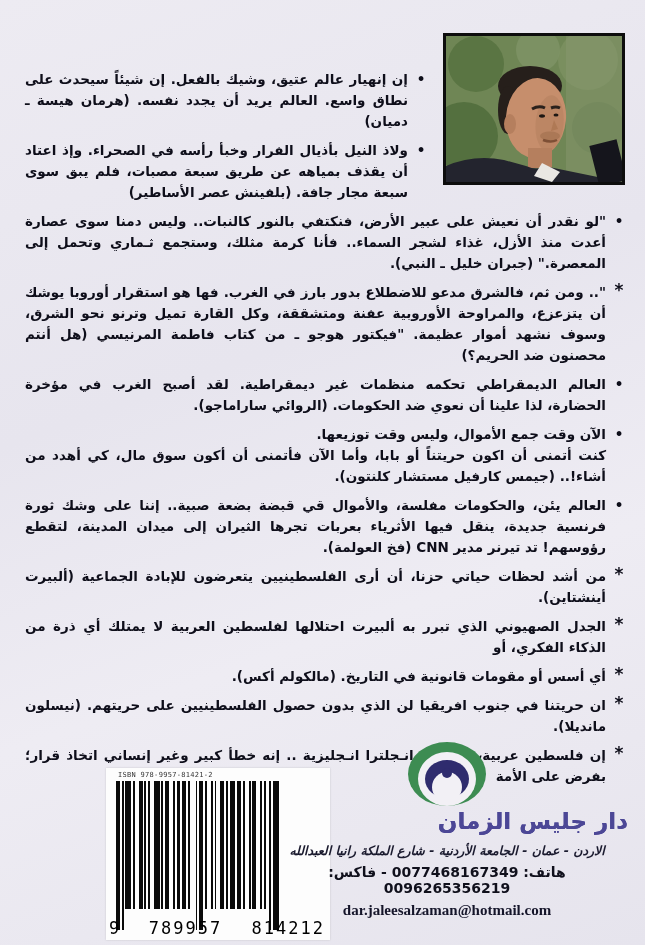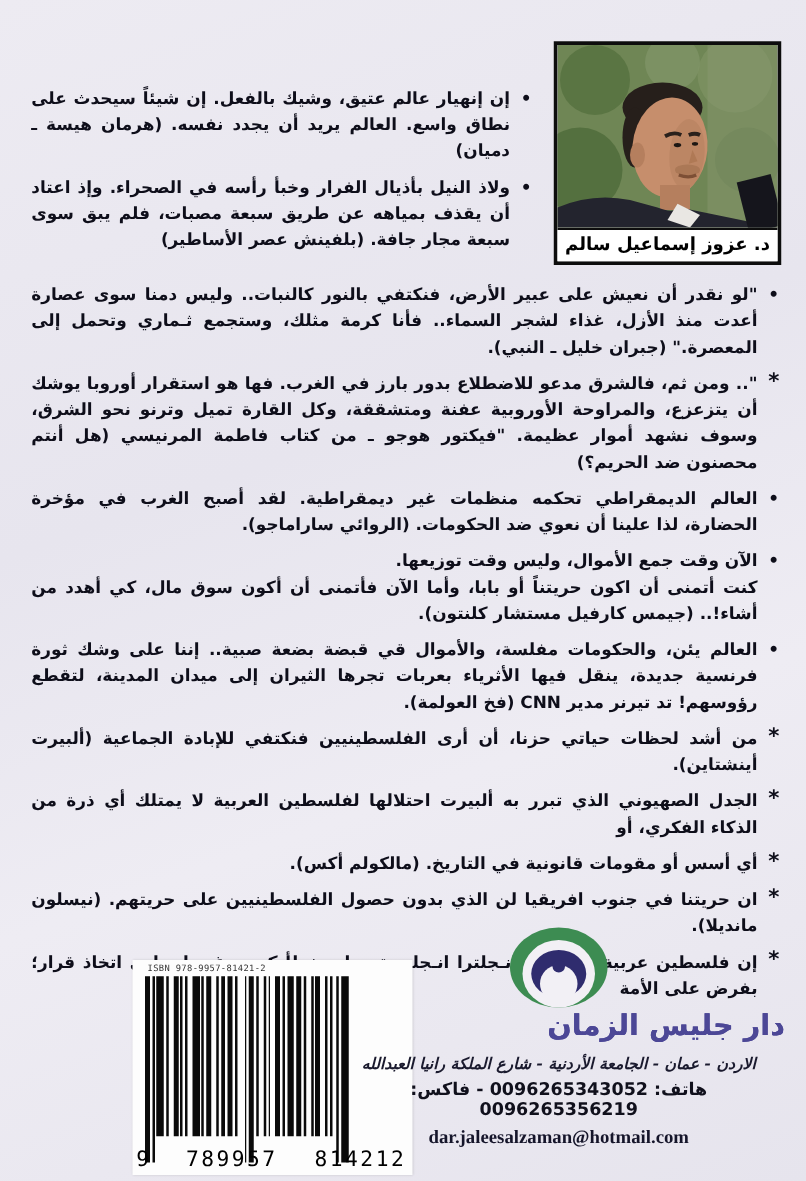--- a/index.html
+++ b/index.html
@@ -82,21 +82,20 @@
         <ellipse cx="96" cy="80" rx="3" ry="1.7" fill="#1d1713"></ellipse>
         <ellipse cx="110" cy="79" rx="2.5" ry="1.5" fill="#1d1713"></ellipse>
         <path d="M108 84 l4 9 l-7 2 z" fill="#a9734f" opacity="0.7"></path>
         <ellipse cx="104" cy="100" rx="10" ry="4.5" fill="#9a6a48" opacity="0.5"></ellipse>
         <path d="M97 104 q8 3 14 0" stroke="#7d4f35" stroke-width="2.5" fill="none"></path>
         <rect x="82" y="112" width="24" height="20" fill="#b57f5e"></rect>
         <path d="M0 146 L0 130 Q28 118 58 124 L80 130 Q92 135 98 130 L176 146 Z" fill="#23242e"></path>
         <path d="M96 127 L114 136 L106 146 L88 140 Z" fill="#e9e7e3"></path>
         <rect x="148" y="106" width="28" height="42" fill="#15151c" transform="rotate(-14 162 127)"></rect>
       </svg>
-      <div class="photo-caption">د. عزوز إسماعيل سالم</div>
     </div>
 
     <div id="quotes-list">
         <div class="quote first">
         <span class="marker">•</span>
         <span class="qtext">إن إنهيار عالم عتيق، وشيك بالفعل. إن شيئاً سيحدث على نطاق واسع. العالم يريد أن يجدد نفسه. (هرمان هيسة ـ دميان)</span>
       </div>
         <div class="quote">
         <span class="marker">•</span>
         <span class="qtext">ولاذ النيل بأذيال الفرار وخبأ رأسه في الصحراء. وإذ اعتاد أن يقذف بمياهه عن طريق سبعة مصبات، فلم يبق سوى سبعة مجار جافة. (بلفينش عصر الأساطير)</span>
@@ -117,21 +116,21 @@
         <span class="marker">•</span>
         <span class="qtext">الآن وقت جمع الأموال، وليس وقت توزيعها.
 كنت أتمنى أن اكون حريتناً أو بابا، وأما الآن فأتمنى أن أكون سوق مال، كي أهدد من أشاء!.. (جيمس كارفيل مستشار كلنتون).</span>
       </div>
         <div class="quote clear">
         <span class="marker">•</span>
         <span class="qtext">العالم يئن، والحكومات مفلسة، والأموال قي قبضة بضعة صبية.. إننا على وشك ثورة فرنسية جديدة، ينقل فيها الأثرياء بعربات تجرها الثيران إلى ميدان المدينة، لتقطع رؤوسهم! تد تيرنر مدير CNN (فخ العولمة).</span>
       </div>
         <div class="quote clear">
         <span class="marker star">*</span>
-        <span class="qtext">من أشد لحظات حياتي حزنا، أن أرى الفلسطينيين فنكتفي للإبادة الجماعية (ألبيرت أينشتاين).</span>
+        <span class="qtext">من أشد لحظات حياتي حزنا، أن أرى الفلسطينيين يتعرضون للإبادة الجماعية (ألبيرت أينشتاين).</span>
       </div>
         <div class="quote clear">
         <span class="marker star">*</span>
         <span class="qtext">الجدل الصهيوني الذي تبرر به ألبيرت احتلالها لفلسطين العربية لا يمتلك أي ذرة من الذكاء الفكري، أو</span>
       </div>
         <div class="quote clear">
         <span class="marker star">*</span>
         <span class="qtext">أي أسس أو مقومات قانونية في التاريخ. (مالكولم أكس).</span>
       </div>
         <div class="quote clear">
@@ -220,16 +219,16 @@
   <div class="publisher">
     <div class="logo-mark">
       <i class="lg1"></i>
       <i class="lg2"></i>
       <i class="lg3"></i>
       <i class="lg4"></i>
       <i class="lg5"></i>
     </div>
     <div class="logo-name" style="color: rgb(76, 71, 150);">دار جليس الزمان</div>
     <div class="pub-address">الاردن - عمان - الجامعة الأردنية - شارع الملكة رانيا العبدالله</div>
-    <div class="pub-phone">هاتف: 0096265343052 - فاكس: 0096265356219</div>
+    <div class="pub-phone">هاتف: 0077468167349 - فاكس: 0096265356219</div>
     <div class="pub-email">dar.jaleesalzaman@hotmail.com</div>
   </div>
 </div>
 
 </body></html>

